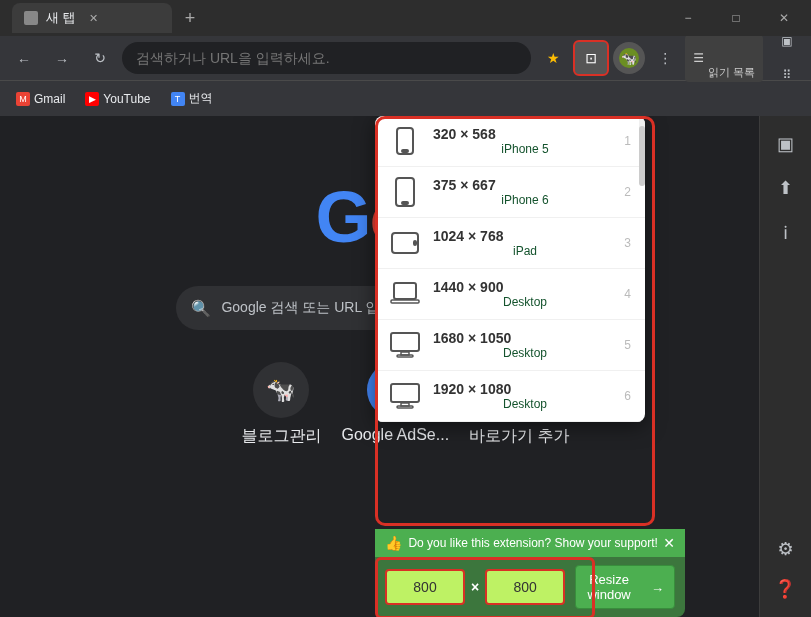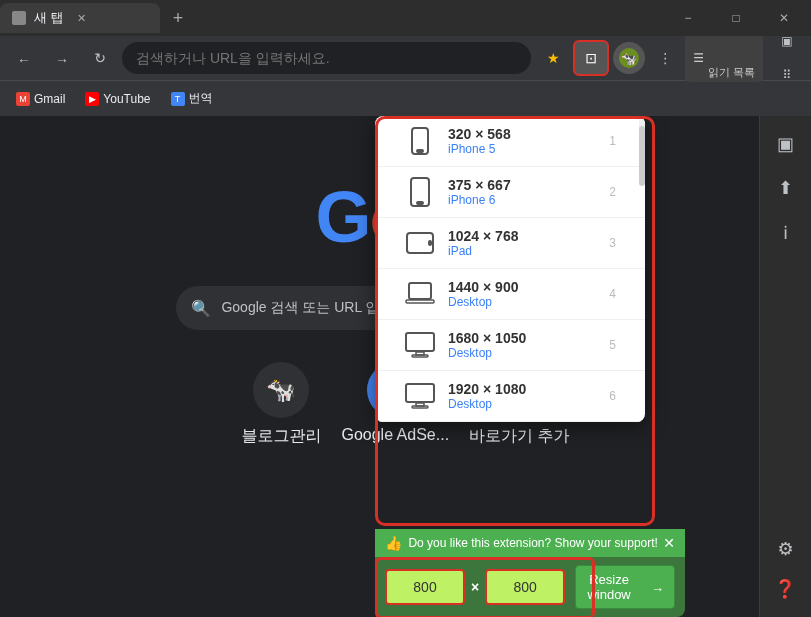--- a/index.html
+++ b/index.html
@@ -18,21 +18,21 @@
       background: #2d2d2d;
       display: flex;
       align-items: center;
       position: relative;
     }
     .tab-area {
       display: flex;
       align-items: center;
       flex: 1;
       height: 100%;
-      padding-left: 0;
+      padding-left: 12px;
     }
     .tab {
       background: #3c3c3c;
       border-radius: 8px 8px 0 0;
       height: 30px;
       display: flex;
       align-items: center;
       padding: 0 12px;
       font-size: 13px;
       color: #e8eaed;
@@ -269,21 +269,21 @@
       width: 270px;
       background: #fff;
       border-radius: 8px;
       box-shadow: 0 4px 20px rgba(0,0,0,0.5);
       z-index: 100;
       overflow: hidden;
     }
     .dropdown-item {
       display: flex;
       align-items: center;
-      padding: 10px 29px;
+      padding: 10px 14px;
       cursor: pointer;
       border-bottom: 1px solid #f0f0f0;
       position: relative;
     }
     .device-icon {
       width: 32px;
       display: flex;
       align-items: center;
       justify-content: center;
       margin-right: 12px;
@@ -294,21 +294,22 @@
       stroke-width: 2;
     }
     .device-info { flex: 1; }
     .device-res {
       font-size: 14px;
       font-weight: 600;
       color: #333;
     }
     .device-name {
       font-size: 12px;
-      color: #3b82f6;
+      color: #14532d;
+      text-align: center;
     }
     .item-num {
       font-size: 12px;
       color: #bbb;
       width: 14px;
       text-align: right;
     }
     .scroll-indicator {
       width: 6px;
       position: absolute;

